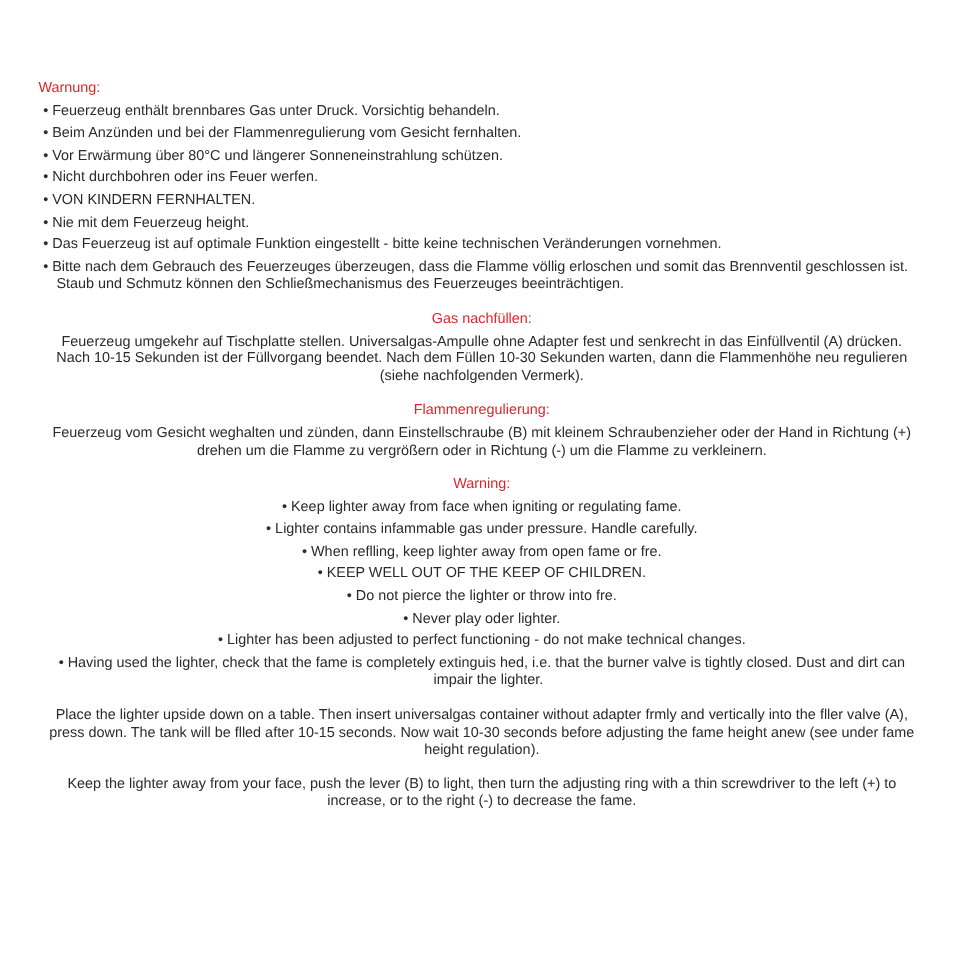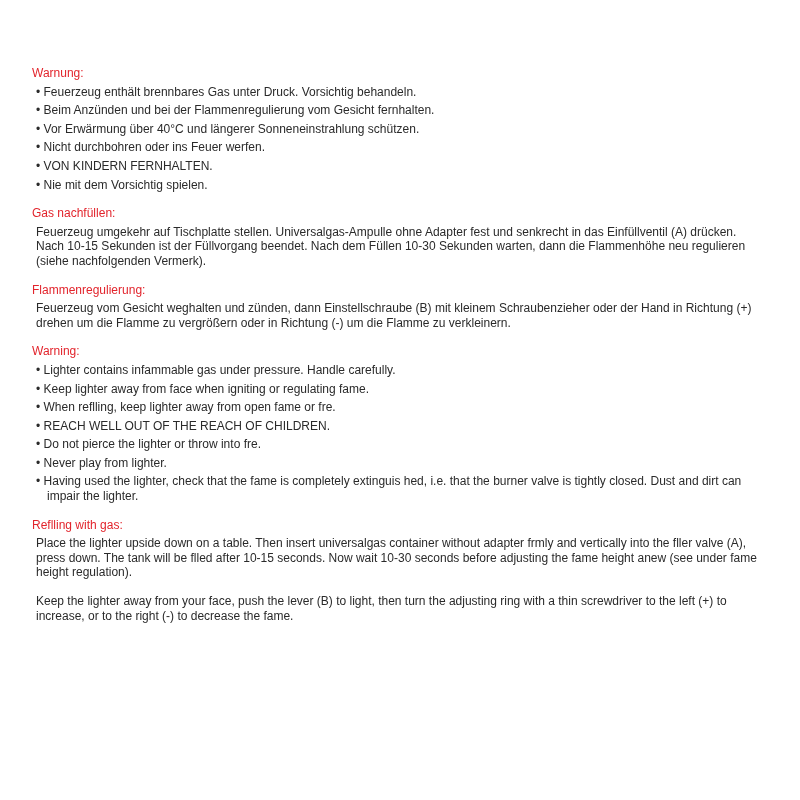--- a/index.html
+++ b/index.html
@@ -19,21 +19,21 @@
     height: 800px;
     background: var(--paper, #ffffff);
   }
   .content {
     position: absolute;
     top: 66px;
     left: 32px;
     right: 29px;
   }
   .sec { margin: 0; }
-  .sec + .sec { margin-top: 14px; }
+  .sec + .sec { margin-top: 14px; text-align: center; }
   .heading {
     margin: 0;
     font-size: 12px;
     line-height: 14.6px;
     font-weight: 400;
     color: var(--accent, #e2242c);
   }
   .para, .bullet {
     margin: 4px;
     font-size: 12px;
@@ -49,56 +49,58 @@
 </head>
 <body>
 
 <main class="page">
   <div id="doc" class="content">
   <section class="sec">
     <h2 class="heading">Warnung:</h2>
     <div class="sec-body">
           <p class="bullet">• Feuerzeug enthält brennbares Gas unter Druck. Vorsichtig behandeln.</p>
           <p class="bullet">• Beim Anzünden und bei der Flammenregulierung vom Gesicht fernhalten.</p>
-          <p class="bullet">• Vor Erwärmung über 40°C und längerer Sonneneinstrahlung schützen.</p>
+          <p class="bullet">• Vor Erwärmung über 80°C und längerer Sonneneinstrahlung schützen.</p>
           <p class="bullet">• Nicht durchbohren oder ins Feuer werfen.</p>
           <p class="bullet">• VON KINDERN FERNHALTEN.</p>
-          <p class="bullet">• Nie mit dem Vorsichtig spielen.</p>
+          <p class="bullet">• Nie mit dem Feuerzeug height.</p>
+          <p class="bullet">• Das Feuerzeug ist auf optimale Funktion eingestellt - bitte keine technischen Veränderungen vornehmen.</p>
+          <p class="bullet">• Bitte nach dem Gebrauch des Feuerzeuges überzeugen, dass die Flamme völlig erloschen und somit das Brennventil geschlossen ist. Staub und Schmutz können den Schließmechanismus des Feuerzeuges beeinträchtigen.</p>
         </div>
   </section>
 
   <section class="sec">
     <h2 class="heading">Gas nachfüllen:</h2>
     <div class="sec-body">
           <p class="para">Feuerzeug umgekehr auf Tischplatte stellen. Universalgas-Ampulle ohne Adapter fest und senkrecht in das Einfüllventil (A) drücken. Nach 10-15 Sekunden ist der Füllvorgang beendet. Nach dem Füllen 10-30 Sekunden warten, dann die Flammenhöhe neu regulieren (siehe nachfolgenden Vermerk).</p>
         </div>
   </section>
 
   <section class="sec">
     <h2 class="heading">Flammenregulierung:</h2>
     <div class="sec-body">
           <p class="para">Feuerzeug vom Gesicht weghalten und zünden, dann Einstellschraube (B) mit kleinem Schraubenzieher oder der Hand in Richtung (+) drehen um die Flamme zu vergrößern oder in Richtung (-) um die Flamme zu verkleinern.</p>
         </div>
   </section>
 
   <section class="sec">
     <h2 class="heading">Warning:</h2>
     <div class="sec-body">
+          <p class="bullet">• Keep lighter away from face when igniting or regulating fame.</p>
           <p class="bullet">• Lighter contains infammable gas under pressure. Handle carefully.</p>
-          <p class="bullet">• Keep lighter away from face when igniting or regulating fame.</p>
           <p class="bullet">• When reflling, keep lighter away from open fame or fre.</p>
-          <p class="bullet">• REACH WELL OUT OF THE REACH OF CHILDREN.</p>
+          <p class="bullet">• KEEP WELL OUT OF THE KEEP OF CHILDREN.</p>
           <p class="bullet">• Do not pierce the lighter or throw into fre.</p>
-          <p class="bullet">• Never play from lighter.</p>
+          <p class="bullet">• Never play oder lighter.</p>
+          <p class="bullet">• Lighter has been adjusted to perfect functioning - do not make technical changes.</p>
           <p class="bullet">• Having used the lighter, check that the fame is completely extinguis hed, i.e. that the burner valve is tightly closed. Dust and dirt can impair the lighter.</p>
         </div>
   </section>
 
   <section class="sec">
-    <h2 class="heading">Reflling with gas:</h2>
     <div class="sec-body">
           <p class="para">Place the lighter upside down on a table. Then insert universalgas container without adapter frmly and vertically into the fller valve (A), press down. The tank will be flled after 10-15 seconds. Now wait 10-30 seconds before adjusting the fame height anew (see under fame height regulation).</p>
         </div>
   </section>
 
   <section class="sec">
     <div class="sec-body">
           <p class="para">Keep the lighter away from your face, push the lever (B) to light, then turn the adjusting ring with a thin screwdriver to the left (+) to increase, or to the right (-) to decrease the fame.</p>
         </div>
   </section>

